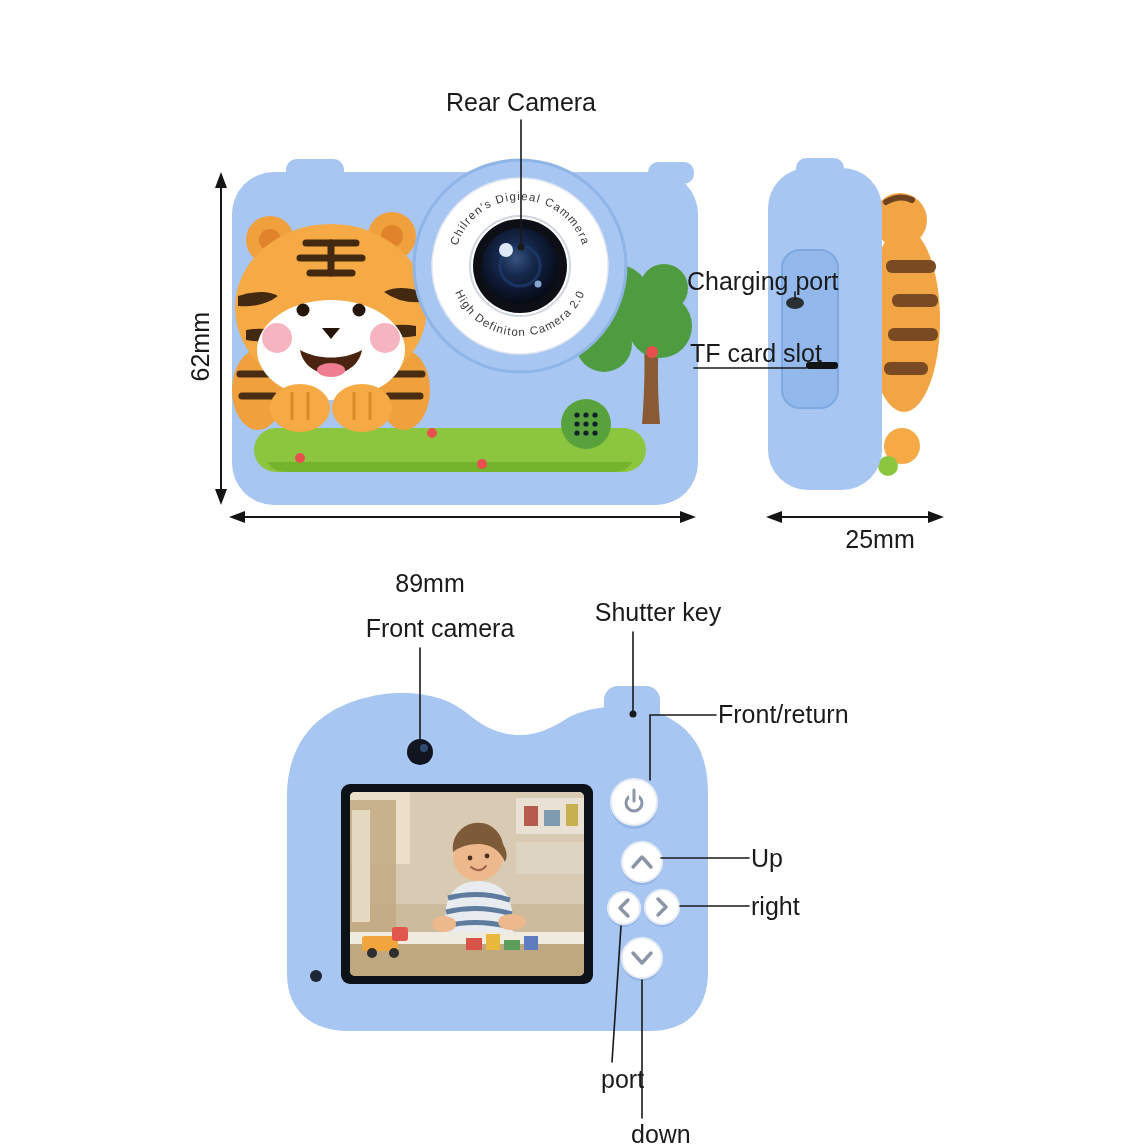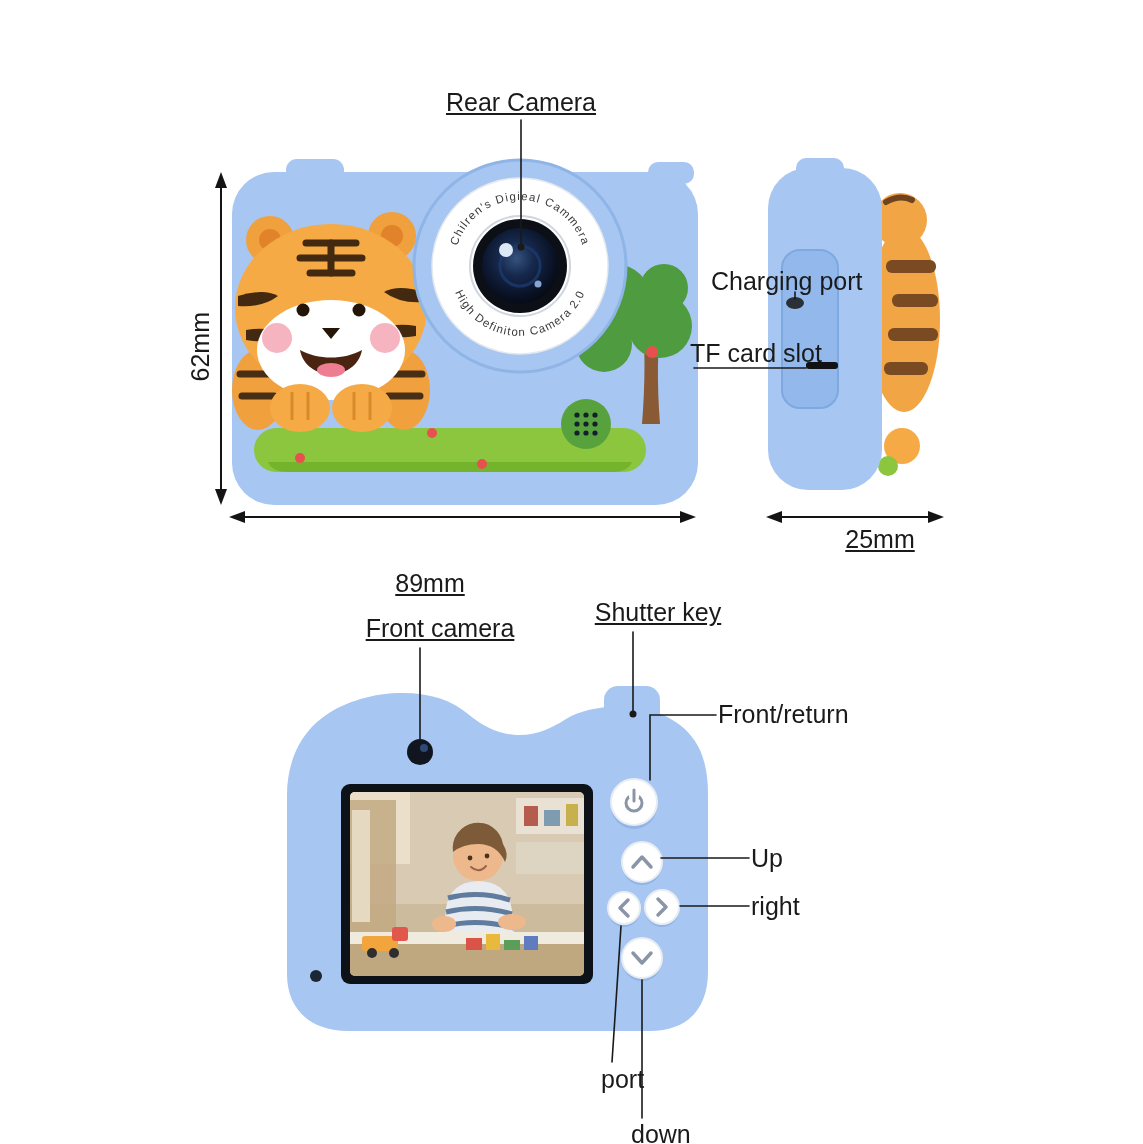--- a/index.html
+++ b/index.html
@@ -1,21 +1,21 @@
 <!DOCTYPE html>
 <html><head>
 <meta charset="utf-8">
 <style>
   * { margin:0; padding:0; box-sizing:border-box; }
   html,body { background:#ffffff; }
   body { font-family:"Liberation Sans", sans-serif; }
   .canvas { position:relative; width:1143px; height:1144px; background:#ffffff; overflow:hidden; }
   .canvas > svg { position:absolute; left:0; top:0; }
   .label { position:absolute; color:#1a1a1a; font-size:25px; line-height:1.1; white-space:nowrap; }
-  .center { transform:translateX(-50%);text-decoration:underline; }
+  .center { transform:translateX(-50%); }
   .rot90 { transform:rotate(-90deg); transform-origin:center center; }
 </style>
 </head>
 <body>
 
 <div class="canvas">
 
 <svg width="1143" height="1144" viewBox="0 0 1143 1144">
   <defs>
     <radialGradient id="lensGrad" cx="45%" cy="40%" r="65%">
@@ -260,21 +260,21 @@
     <path d="M749,906 H680"></path>
     <path d="M612,1062 L621,926"></path>
     <path d="M642,980 V1118"></path>
   </g>
 </svg>
 
 <div class="label center" style="left:521px; top:89px;">Rear Camera</div>
 <div class="label rot90" style="left:166px; top:333px;">62mm</div>
 <div class="label center" style="left:430px; top:526px;margin-top:44px;">89mm</div>
 <div class="label center" style="left:856px; top:526px;margin-left:24px;">25mm</div>
-<div class="label" style="left:687px; top:268px;margin-left:24px;">Charging port</div>
+<div class="label" style="left:687px; top:268px;">Charging port</div>
 <div class="label" style="left:690px; top:340px;">TF card slot</div>
 <div class="label center" style="left:440px; top:615px;">Front camera</div>
 <div class="label center" style="left:658px; top:599px;text-align:right;">Shutter key</div>
 <div class="label" style="left:718px; top:701px;">Front/return</div>
 <div class="label" style="left:751px; top:845px;">Up</div>
 <div class="label" style="left:751px; top:893px;">right</div>
 <div class="label" style="left:601px; top:1066px;">port</div>
 <div class="label" style="left:631px; top:1121px;">down</div>
 
 </div>

